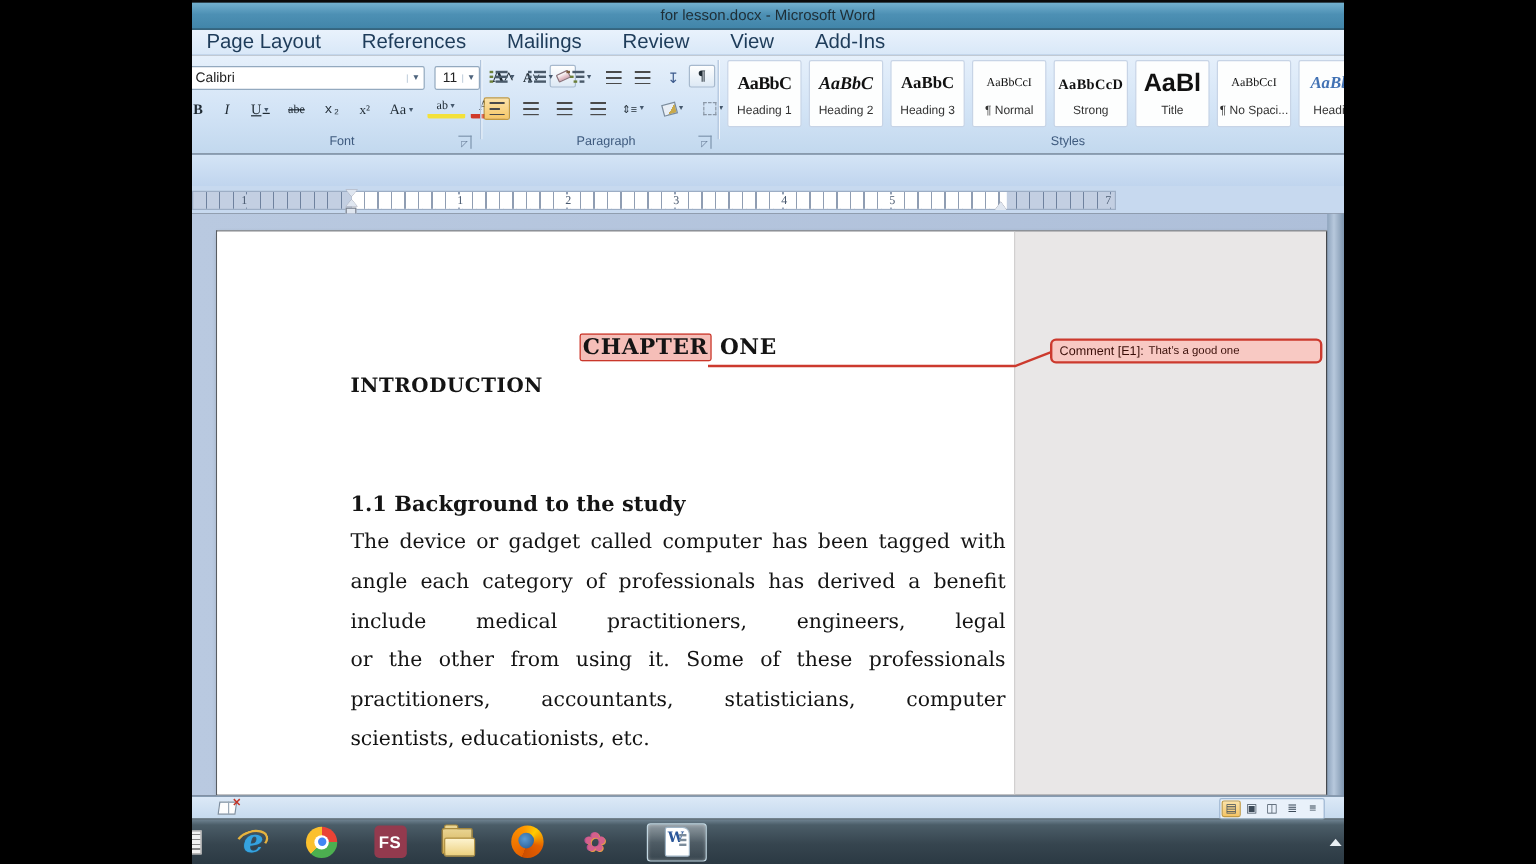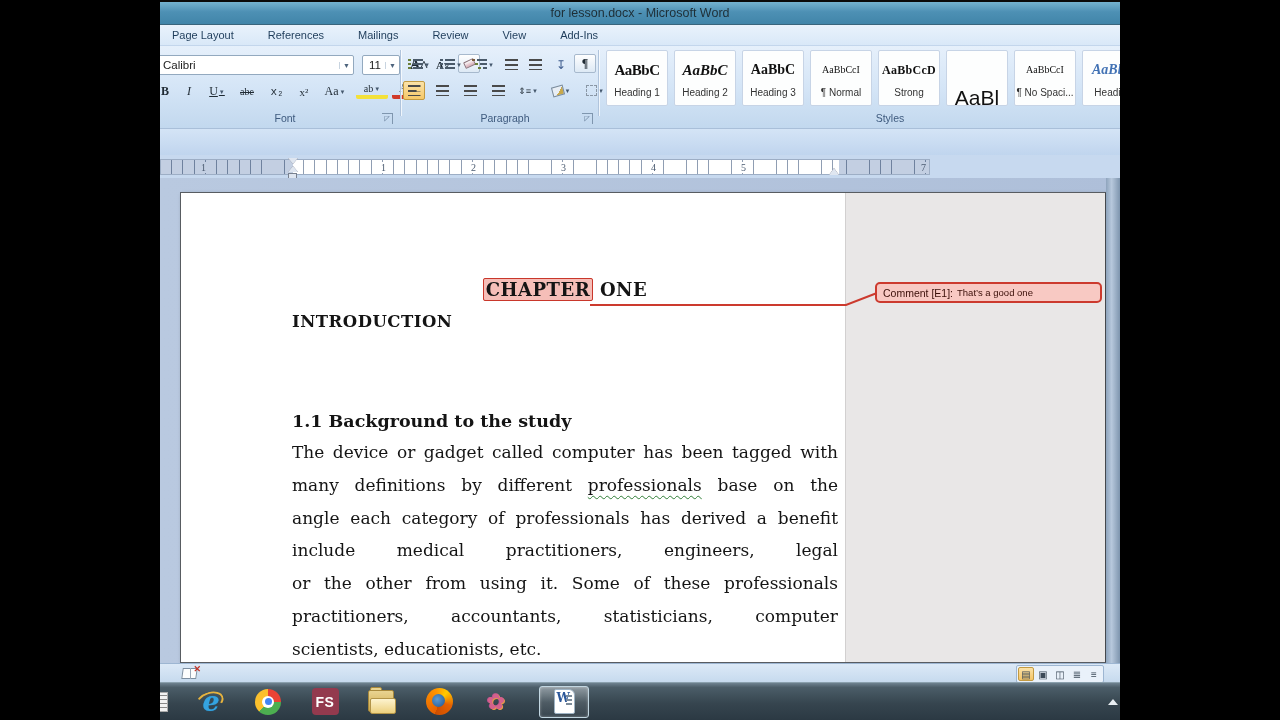--- a/index.html
+++ b/index.html
@@ -12,21 +12,21 @@
   .titlebar { position:absolute; left:0; top:0; width:100%; height:25px;
     background:linear-gradient(#74b2d0, #4d90b4 45%, #4185a9);
     border-top:2px solid #0a0a0a; border-bottom:1px solid #39657c;
     display:flex; align-items:center; justify-content:center; }
   .titlebar span { font-size:12.5px; color:#1e2e36; }
 
   
   .tabrow { position:absolute; left:0; top:25px; width:100%; height:21px;
     background:linear-gradient(#e9f2fc,#d9e8f8); border-bottom:1px solid #c3d6ec;
     display:flex; align-items:center; gap:26px; padding-left:8px; }
-  .tabrow .tab { font-size:11px; color:#1e3c5a; padding:2px 4px; cursor:default;text-align:right; }
+  .tabrow .tab { font-size:17px; color:#1e3c5a; padding:2px 4px; cursor:default;text-align:right; }
 
   
   .ribbon { position:absolute; left:0; top:46px; width:100%; height:82px;
     background:linear-gradient(#e6f0fb,#d3e4f6 55%,#c2d8ee); }
   .rdivider { position:absolute; top:4px; width:1px; height:66px; background:#b0c4dc;
     box-shadow:1px 0 0 rgba(255,255,255,.7); }
   .grouplabel { position:absolute; top:66px; height:14px; font-size:10.5px; color:#3e5a7e; text-align:center; }
   .launcher { position:absolute; top:67px; width:11px; height:11px; border-left:1px solid #7f96ae;
     border-bottom:1px solid #7f96ae; transform:rotate(180deg); font-size:7px; color:#5e7490; line-height:9px; text-align:center; }
 
@@ -51,21 +51,21 @@
   .chip { position:absolute; top:4px; width:62px; height:56px; background:#fdfefe;
     border:1px solid #c7d4e6; border-radius:2px; text-align:center; overflow:hidden; }
   .chip .sample { display:block; height:36px; line-height:38px; font-family:"Liberation Serif",serif;
     font-size:15px; color:#111; white-space:nowrap; overflow:hidden; }
   .chip .clabel { display:block; font-size:10px; color:#333; white-space:nowrap; overflow:hidden; }
   .chip.h1 .sample { font-weight:bold; letter-spacing:-.5px; }
   .chip.h2 .sample { font-weight:bold; font-style:italic; }
   .chip.h3 .sample { font-weight:600; font-size:14px; }
   .chip.normal .sample, .chip.nospace .sample { font-size:10px; }
   .chip.strong .sample { font-weight:bold; font-size:12px; letter-spacing:.3px; }
-  .chip.title .sample { font-size:21px; font-family:"Liberation Sans",sans-serif; font-weight:400;margin-top:28px; }
+  .chip.title .sample { font-size:21px; font-family:"Liberation Sans",sans-serif; font-weight:700; }
   .chip.hblue .sample { font-style:italic; color:#4272b4; font-size:14px; font-weight:600; }
 
   
   .substrip { position:absolute; left:0; top:128px; width:100%; height:27px;
     background:linear-gradient(#d4e4f6,#c0d5ee); border-top:1px solid #a9bfd9; }
   .rulerrow { position:absolute; left:0; top:155px; width:100%; height:23px; background:#c7d9ef; }
   .rulerbar { position:absolute; left:0; top:4px; width:770px; height:16px; background:#c3cfe2;
     border:1px solid #9daec5;
     background-image:repeating-linear-gradient(to right, transparent 0 10.25px, rgba(96,116,146,.85) 10.25px 11.25px); }
   .rulerwhite { position:absolute; left:132px; top:0; width:546px; height:14px; background:#fff;
@@ -366,21 +366,20 @@
     <div class="docarea">
       <div class="pagewrap">
         <div class="page">
           <div class="chapline">
             <span class="mark">CHAPTER</span><span>&nbsp;ONE</span>
           </div>
           <div class="introline">INTRODUCTION</div>
           <div class="secheading">1.1 Background to the study</div>
           <div class="bodytext">
             <div class="bline">The device or gadget called computer has been tagged with</div>
-            <div class="bline"><span>many definitions by different&nbsp;</span><span class="gramm">professionals</span><span>&nbsp;base on the</span></div>
             <div class="bline">angle each category of professionals has derived a benefit</div>
             <div class="bline">include medical practitioners, engineers, legal</div>
             <div class="bline">or the other from using it. Some of these professionals</div>
             <div class="bline">practitioners, accountants, statisticians, computer</div>
             <div class="bline last">scientists, educationists, etc.</div>
           </div>
         </div>
         <div class="markup"></div>
       </div>
 

